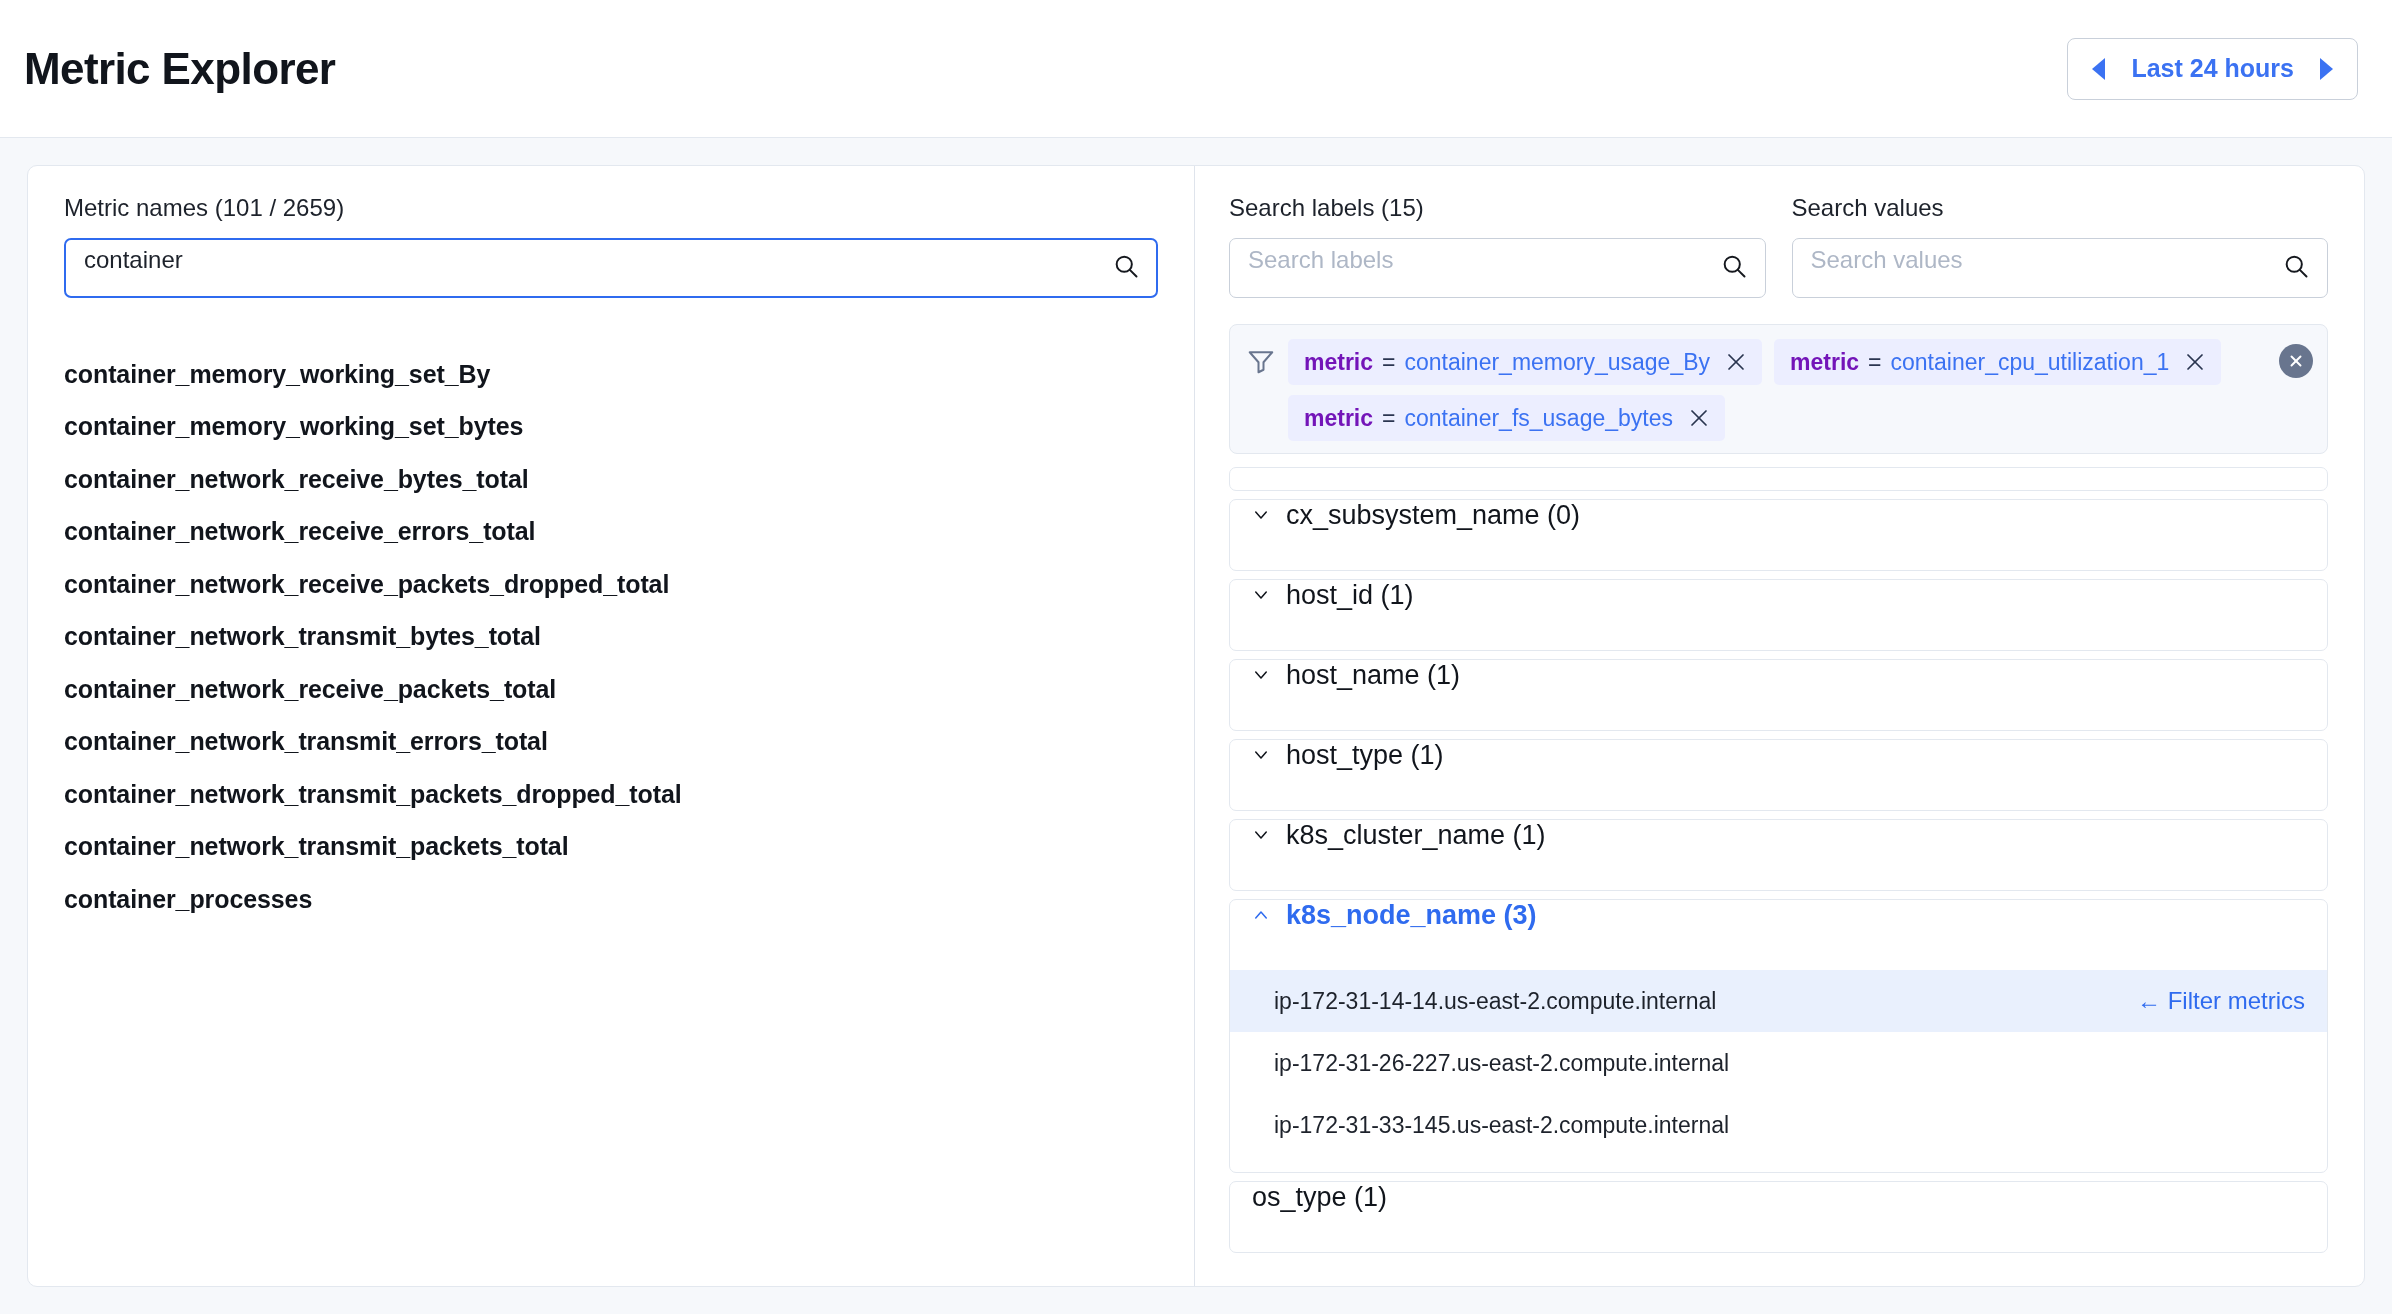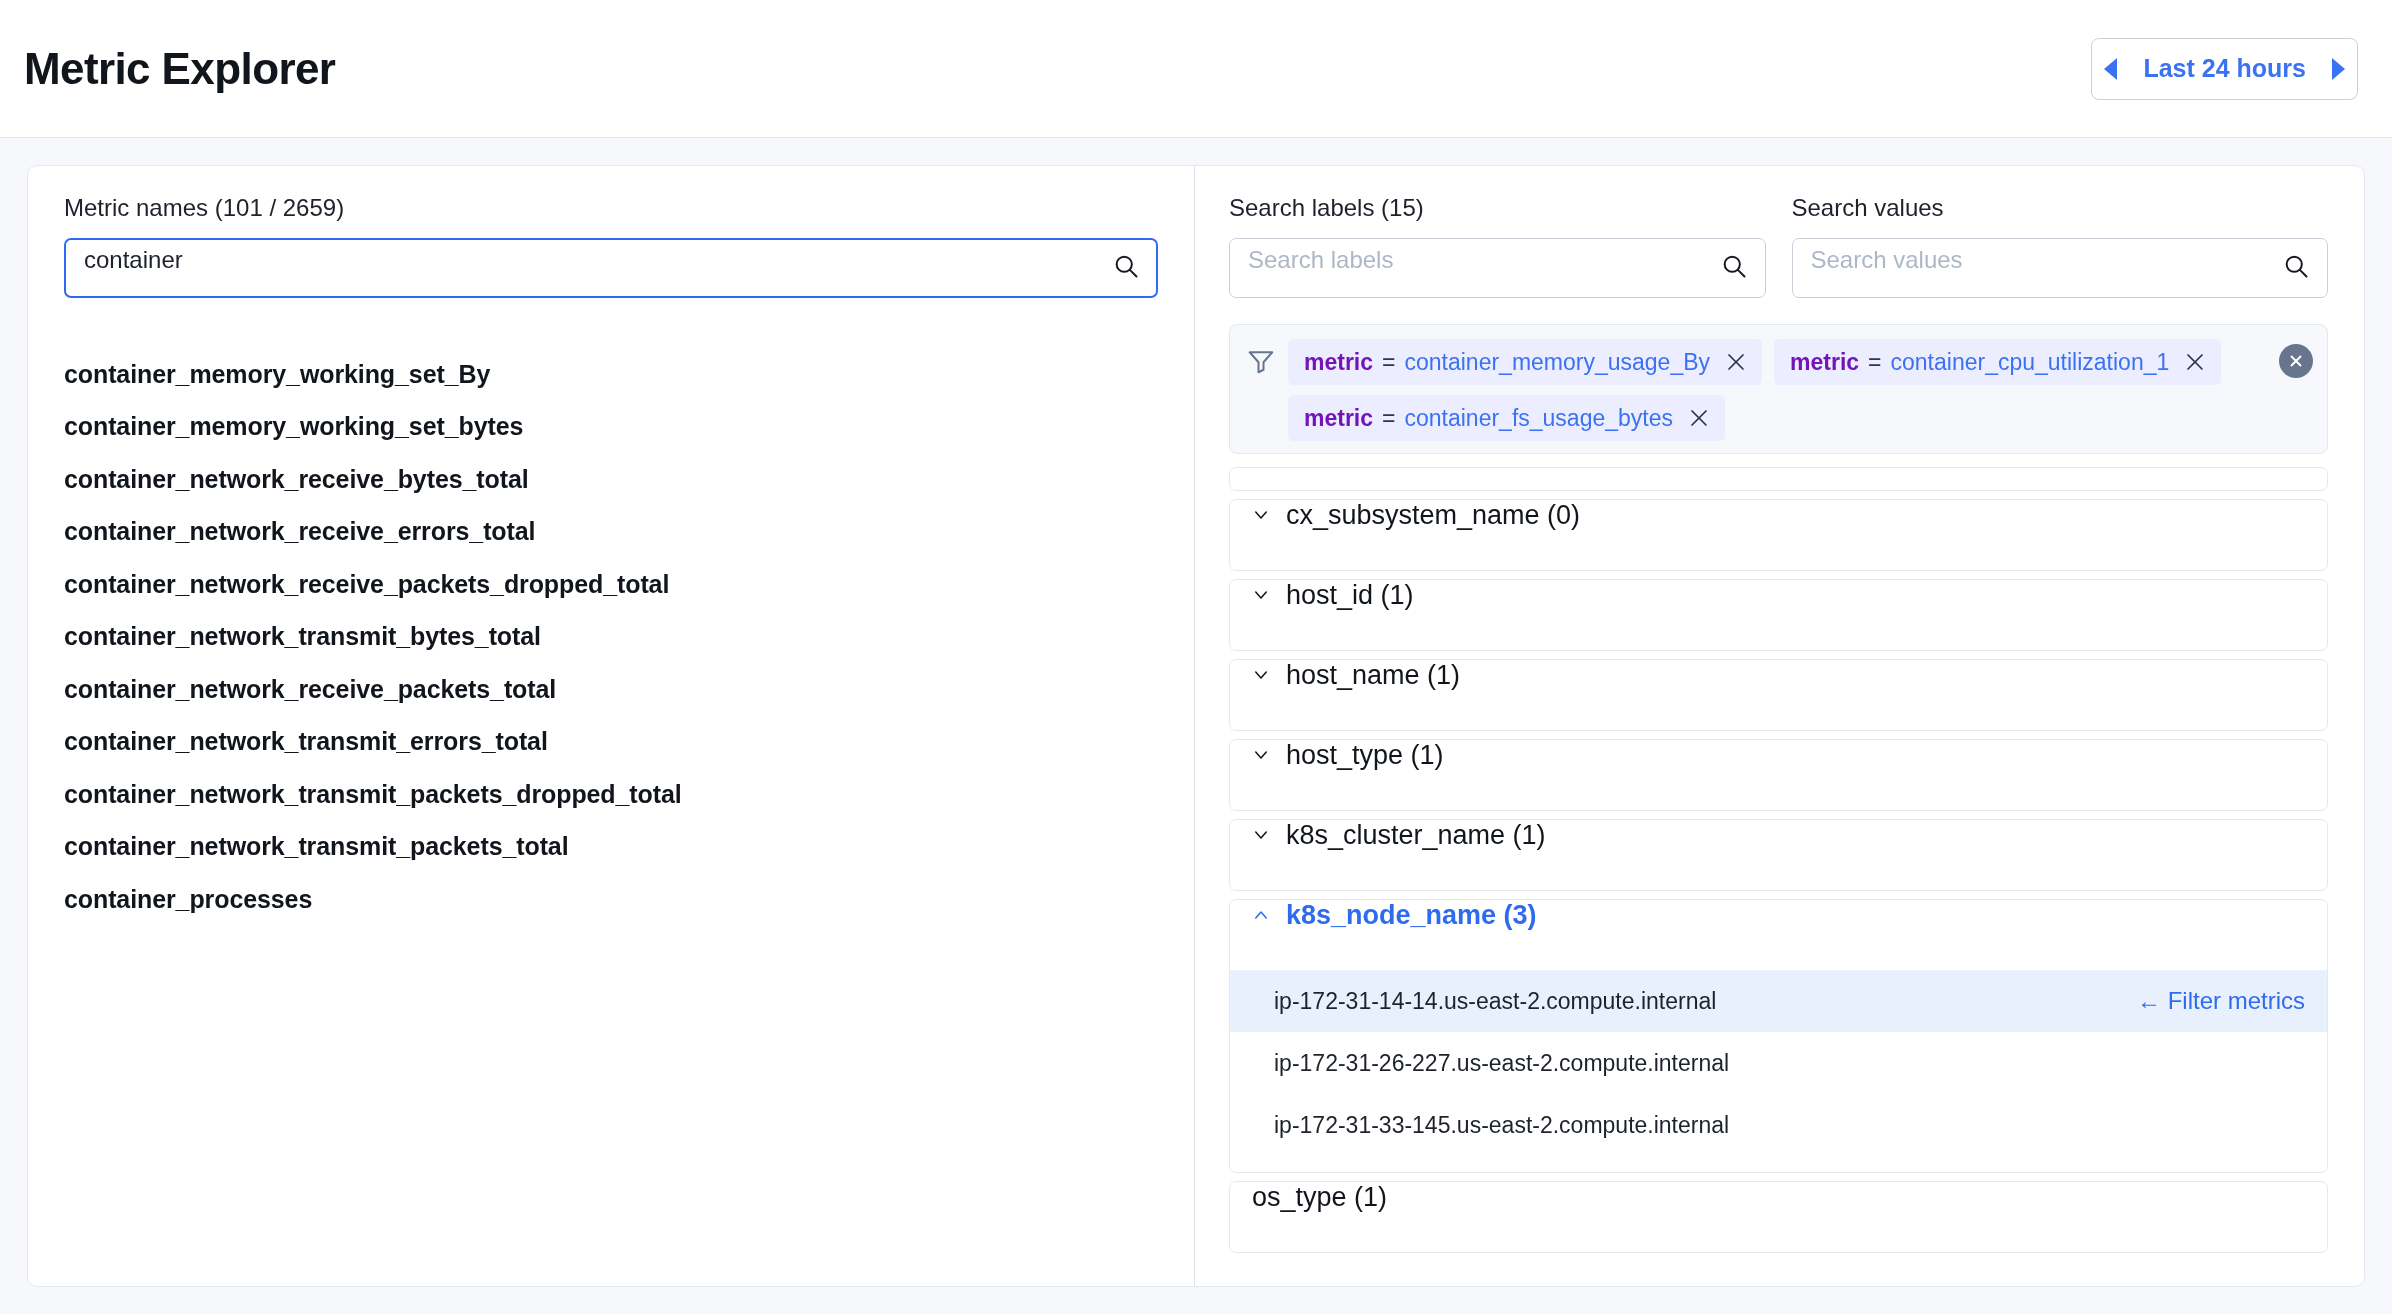--- a/index.html
+++ b/index.html
@@ -36,21 +36,21 @@
   }
 
   .timerange {
     display: flex;
     align-items: center;
     gap: 26px;
     border: 1.5px solid #c9d0da;
     border-radius: 8px;
     background: #ffffff;
     height: 62px;
-    padding: 0 12px;
+    padding: 0 24px;
     cursor: pointer;
   }
   .timerange .tr-label {
     color: #3b72f2;
     font-size: 25px;
     font-weight: 700;
   }
   .tri {
     width: 0; height: 0;
     border-top: 11px solid transparent;

